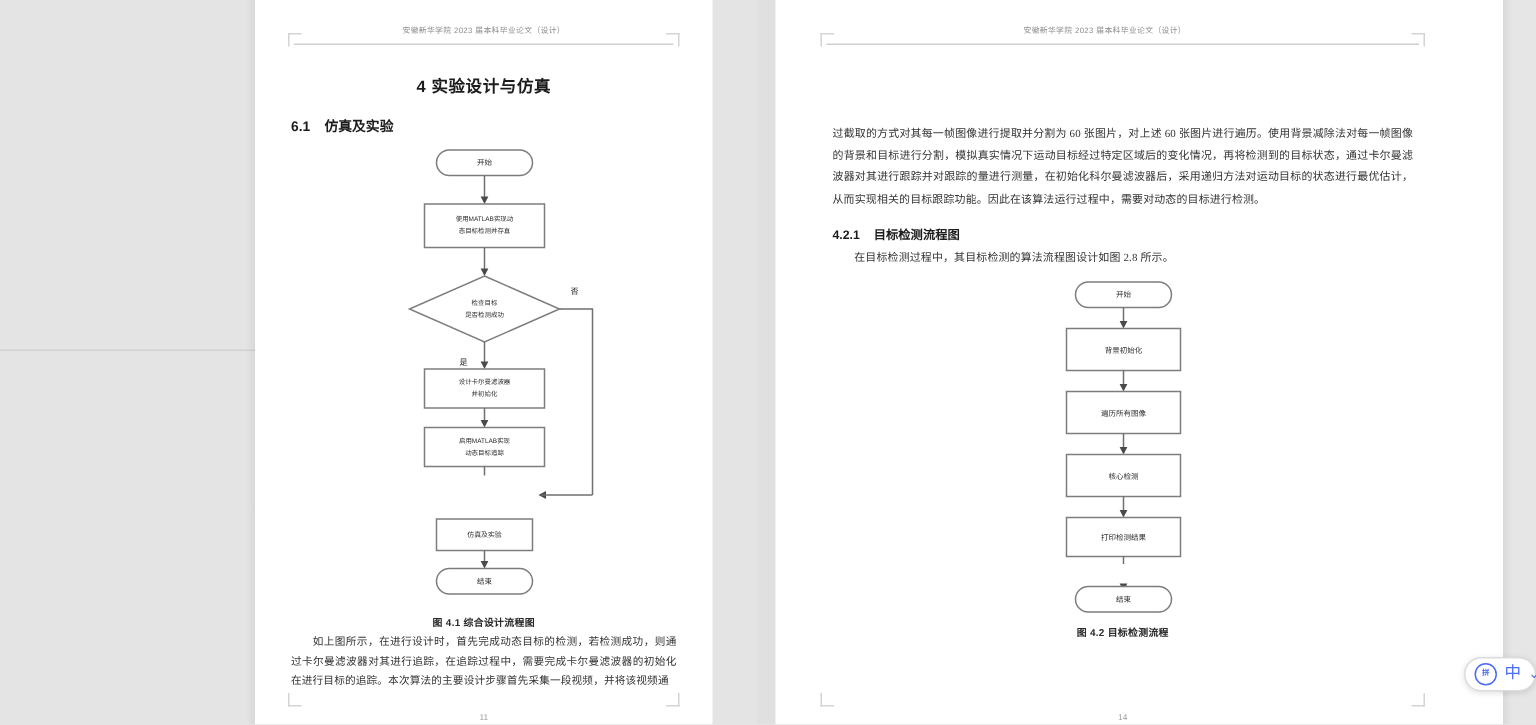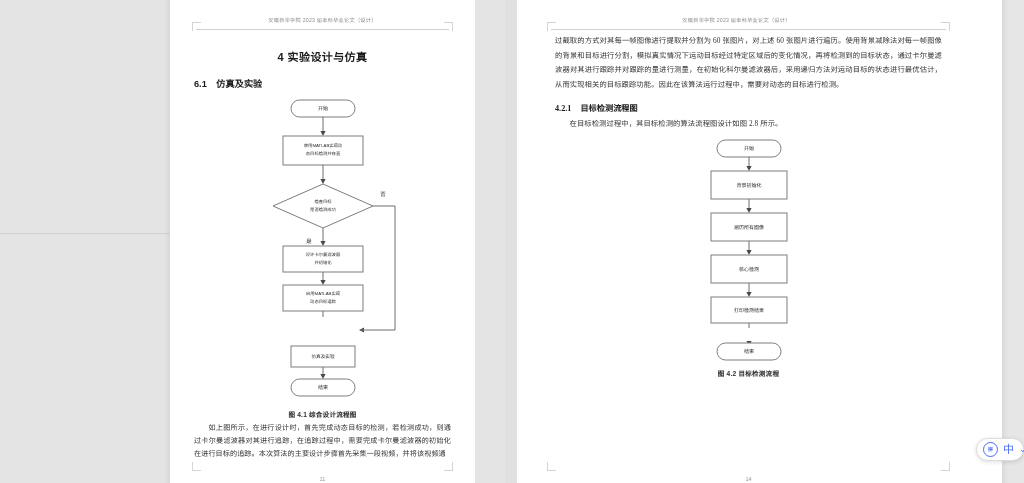--- a/index.html
+++ b/index.html
@@ -102,21 +102,21 @@
   .crop-bl { border-left: 1px solid #d4d4d4; border-bottom: 1px solid #d4d4d4; }
   .crop-br { border-right: 1px solid #d4d4d4; border-bottom: 1px solid #d4d4d4; }
 
   
   .content {
     position: absolute;
     top: 34px;
     bottom: 14px;
   }
   .page-left .content  { left: 24px; right: 24px; }
-  .page-right .content { left: 38px; right: 60px; }
+  .page-right .content { left: 38px; right: 60px; margin-top: 48px; }
 
   h1.chapter {
     text-align: center;
     font-size: 11px;
     font-weight: bold;
     margin: 14px 0 12px 0;
     color: #1c1c1c;
     letter-spacing: 0.4px;
     font-family: "Liberation Sans", sans-serif;
   }
@@ -125,21 +125,21 @@
     font-weight: bold;
     margin: 10px 0 6px 0;
     color: #1c1c1c;
     font-family: "Liberation Sans", sans-serif;
   }
   h3.subsec {
     font-size: 8.2px;
     font-weight: bold;
     margin: 9px 0 4px 0;
     color: #1c1c1c;
-    font-family: Liberation Serif, serif;
+    font-family: Liberation Sans, sans-serif;
   }
   h2.sec .num, h3.subsec .num { margin-right: 7px; }
   p.para {
     font-size: 7.1px;
     line-height: 13.2px;
     color: #333333;
     margin: 0 0 1px 0;
     text-align: justify;
     text-indent: 14.5px;
     letter-spacing: 0.1px;

